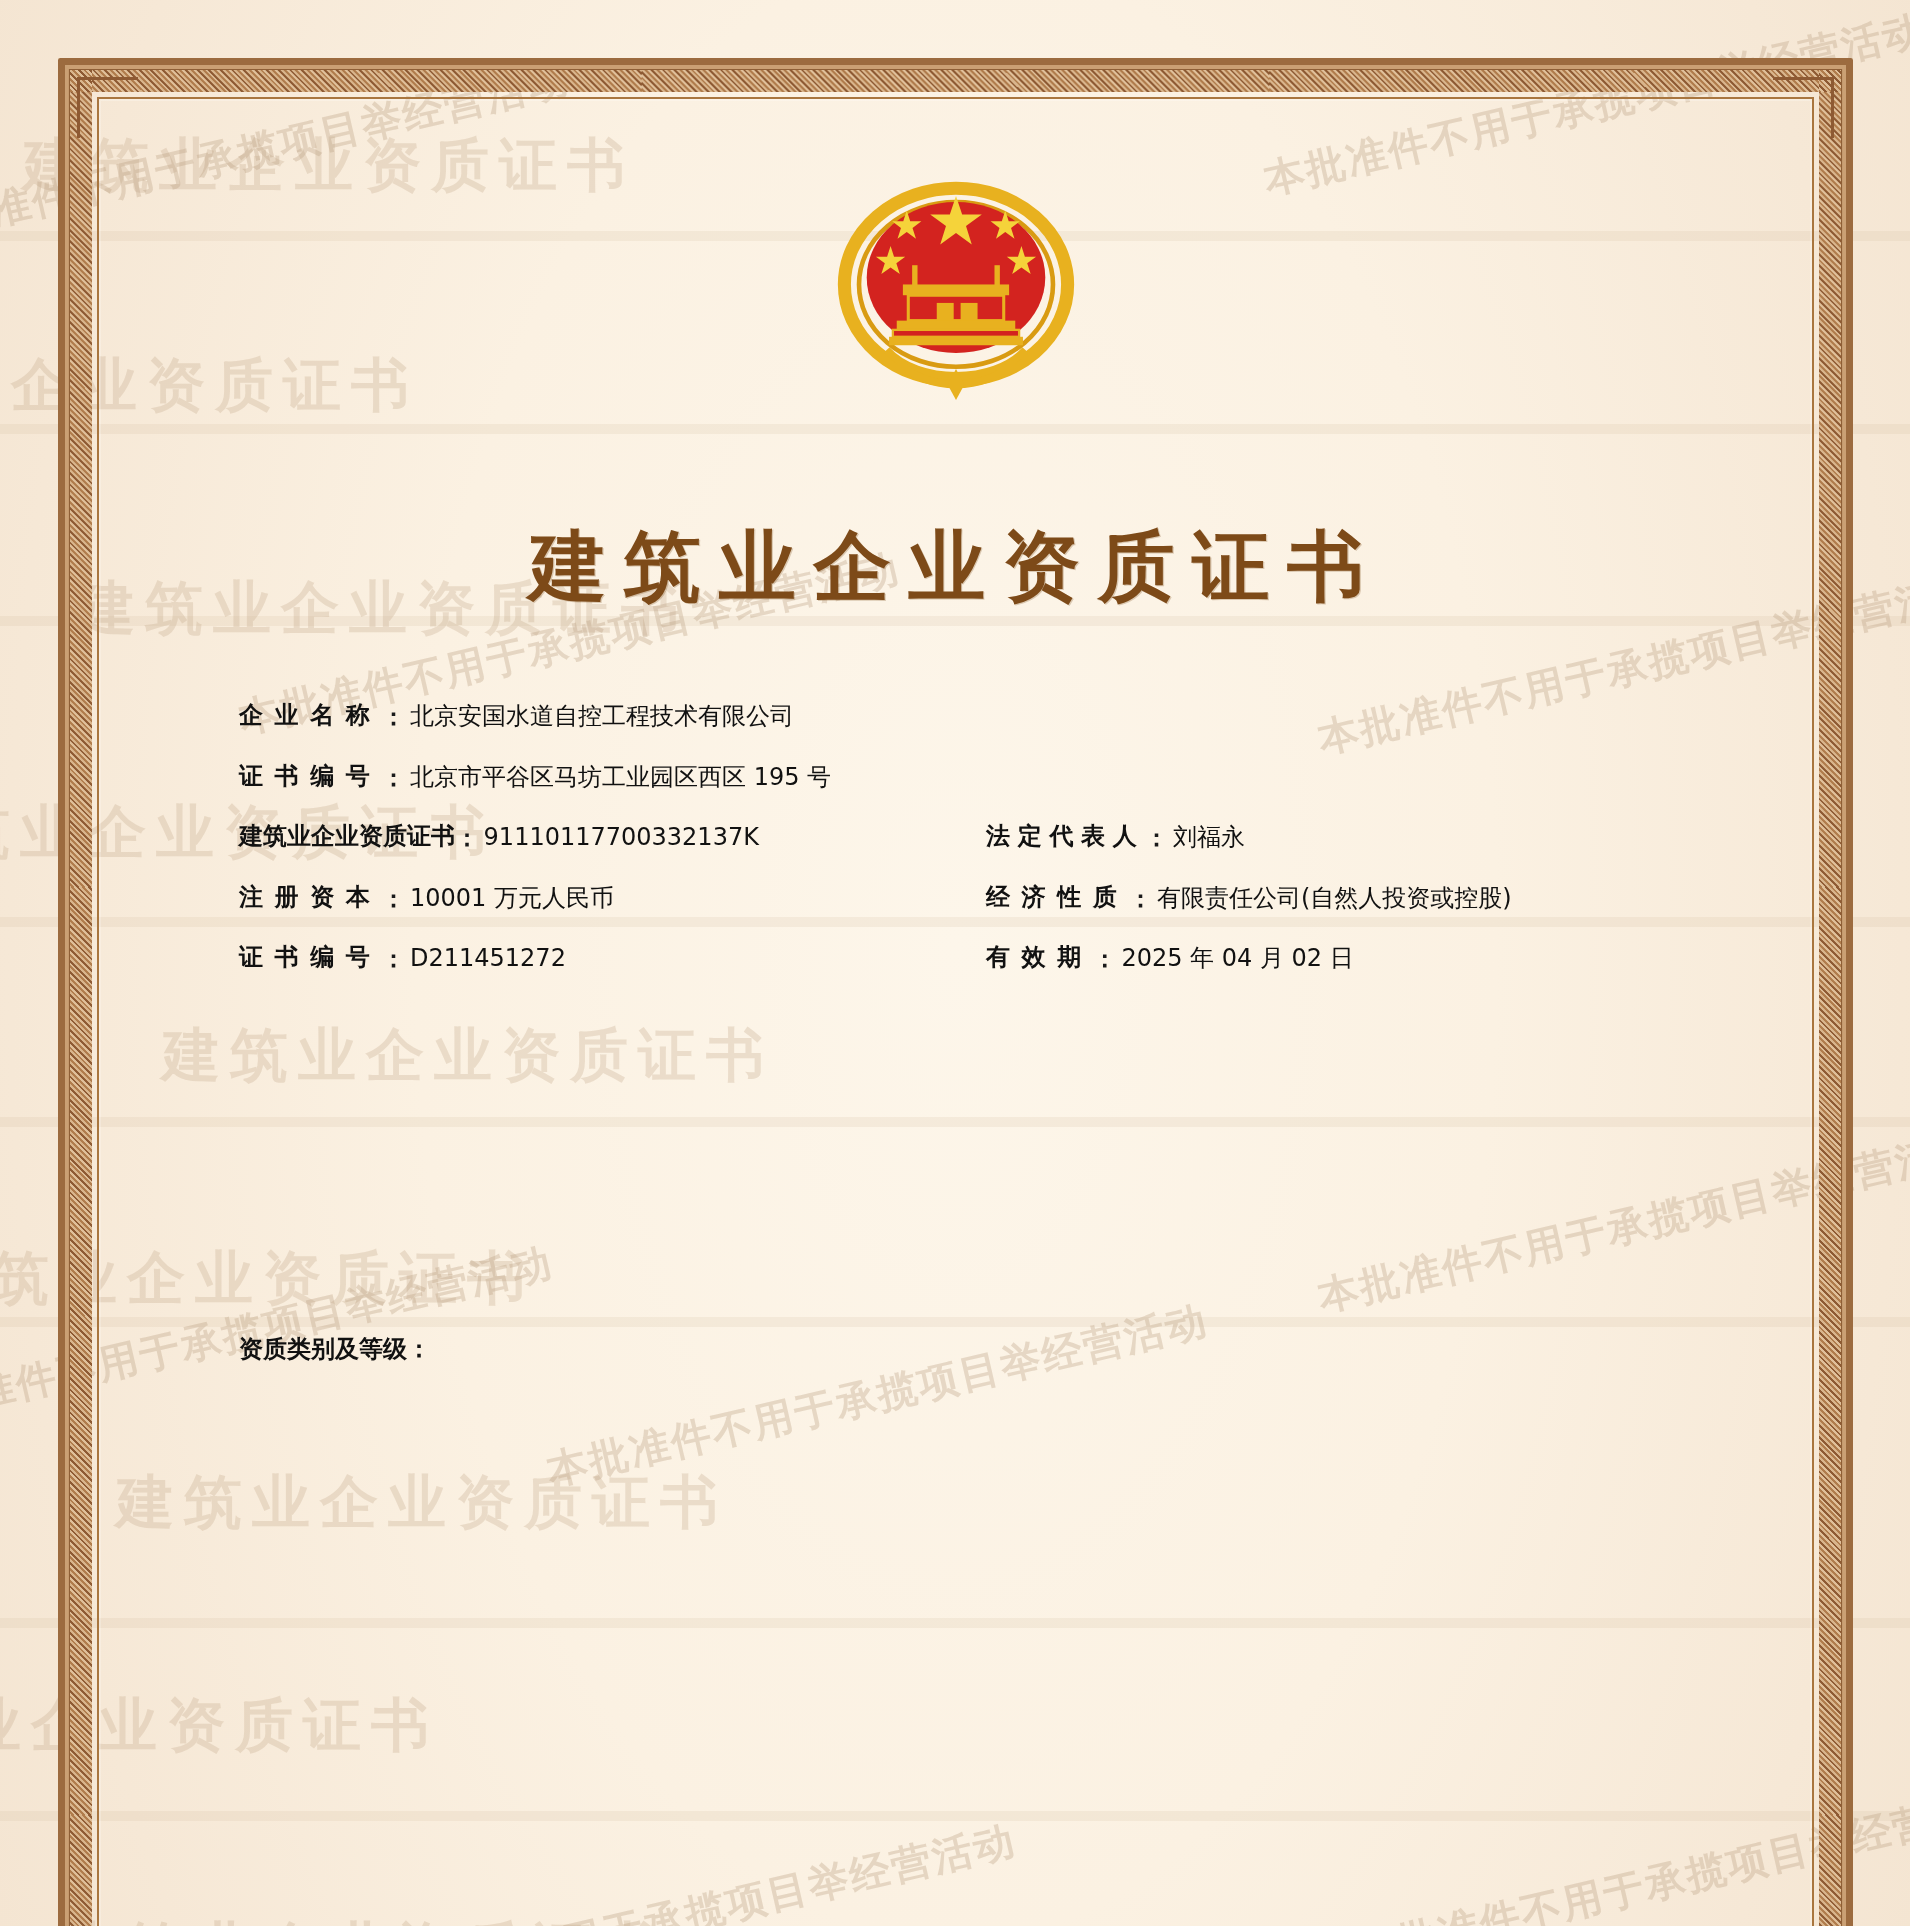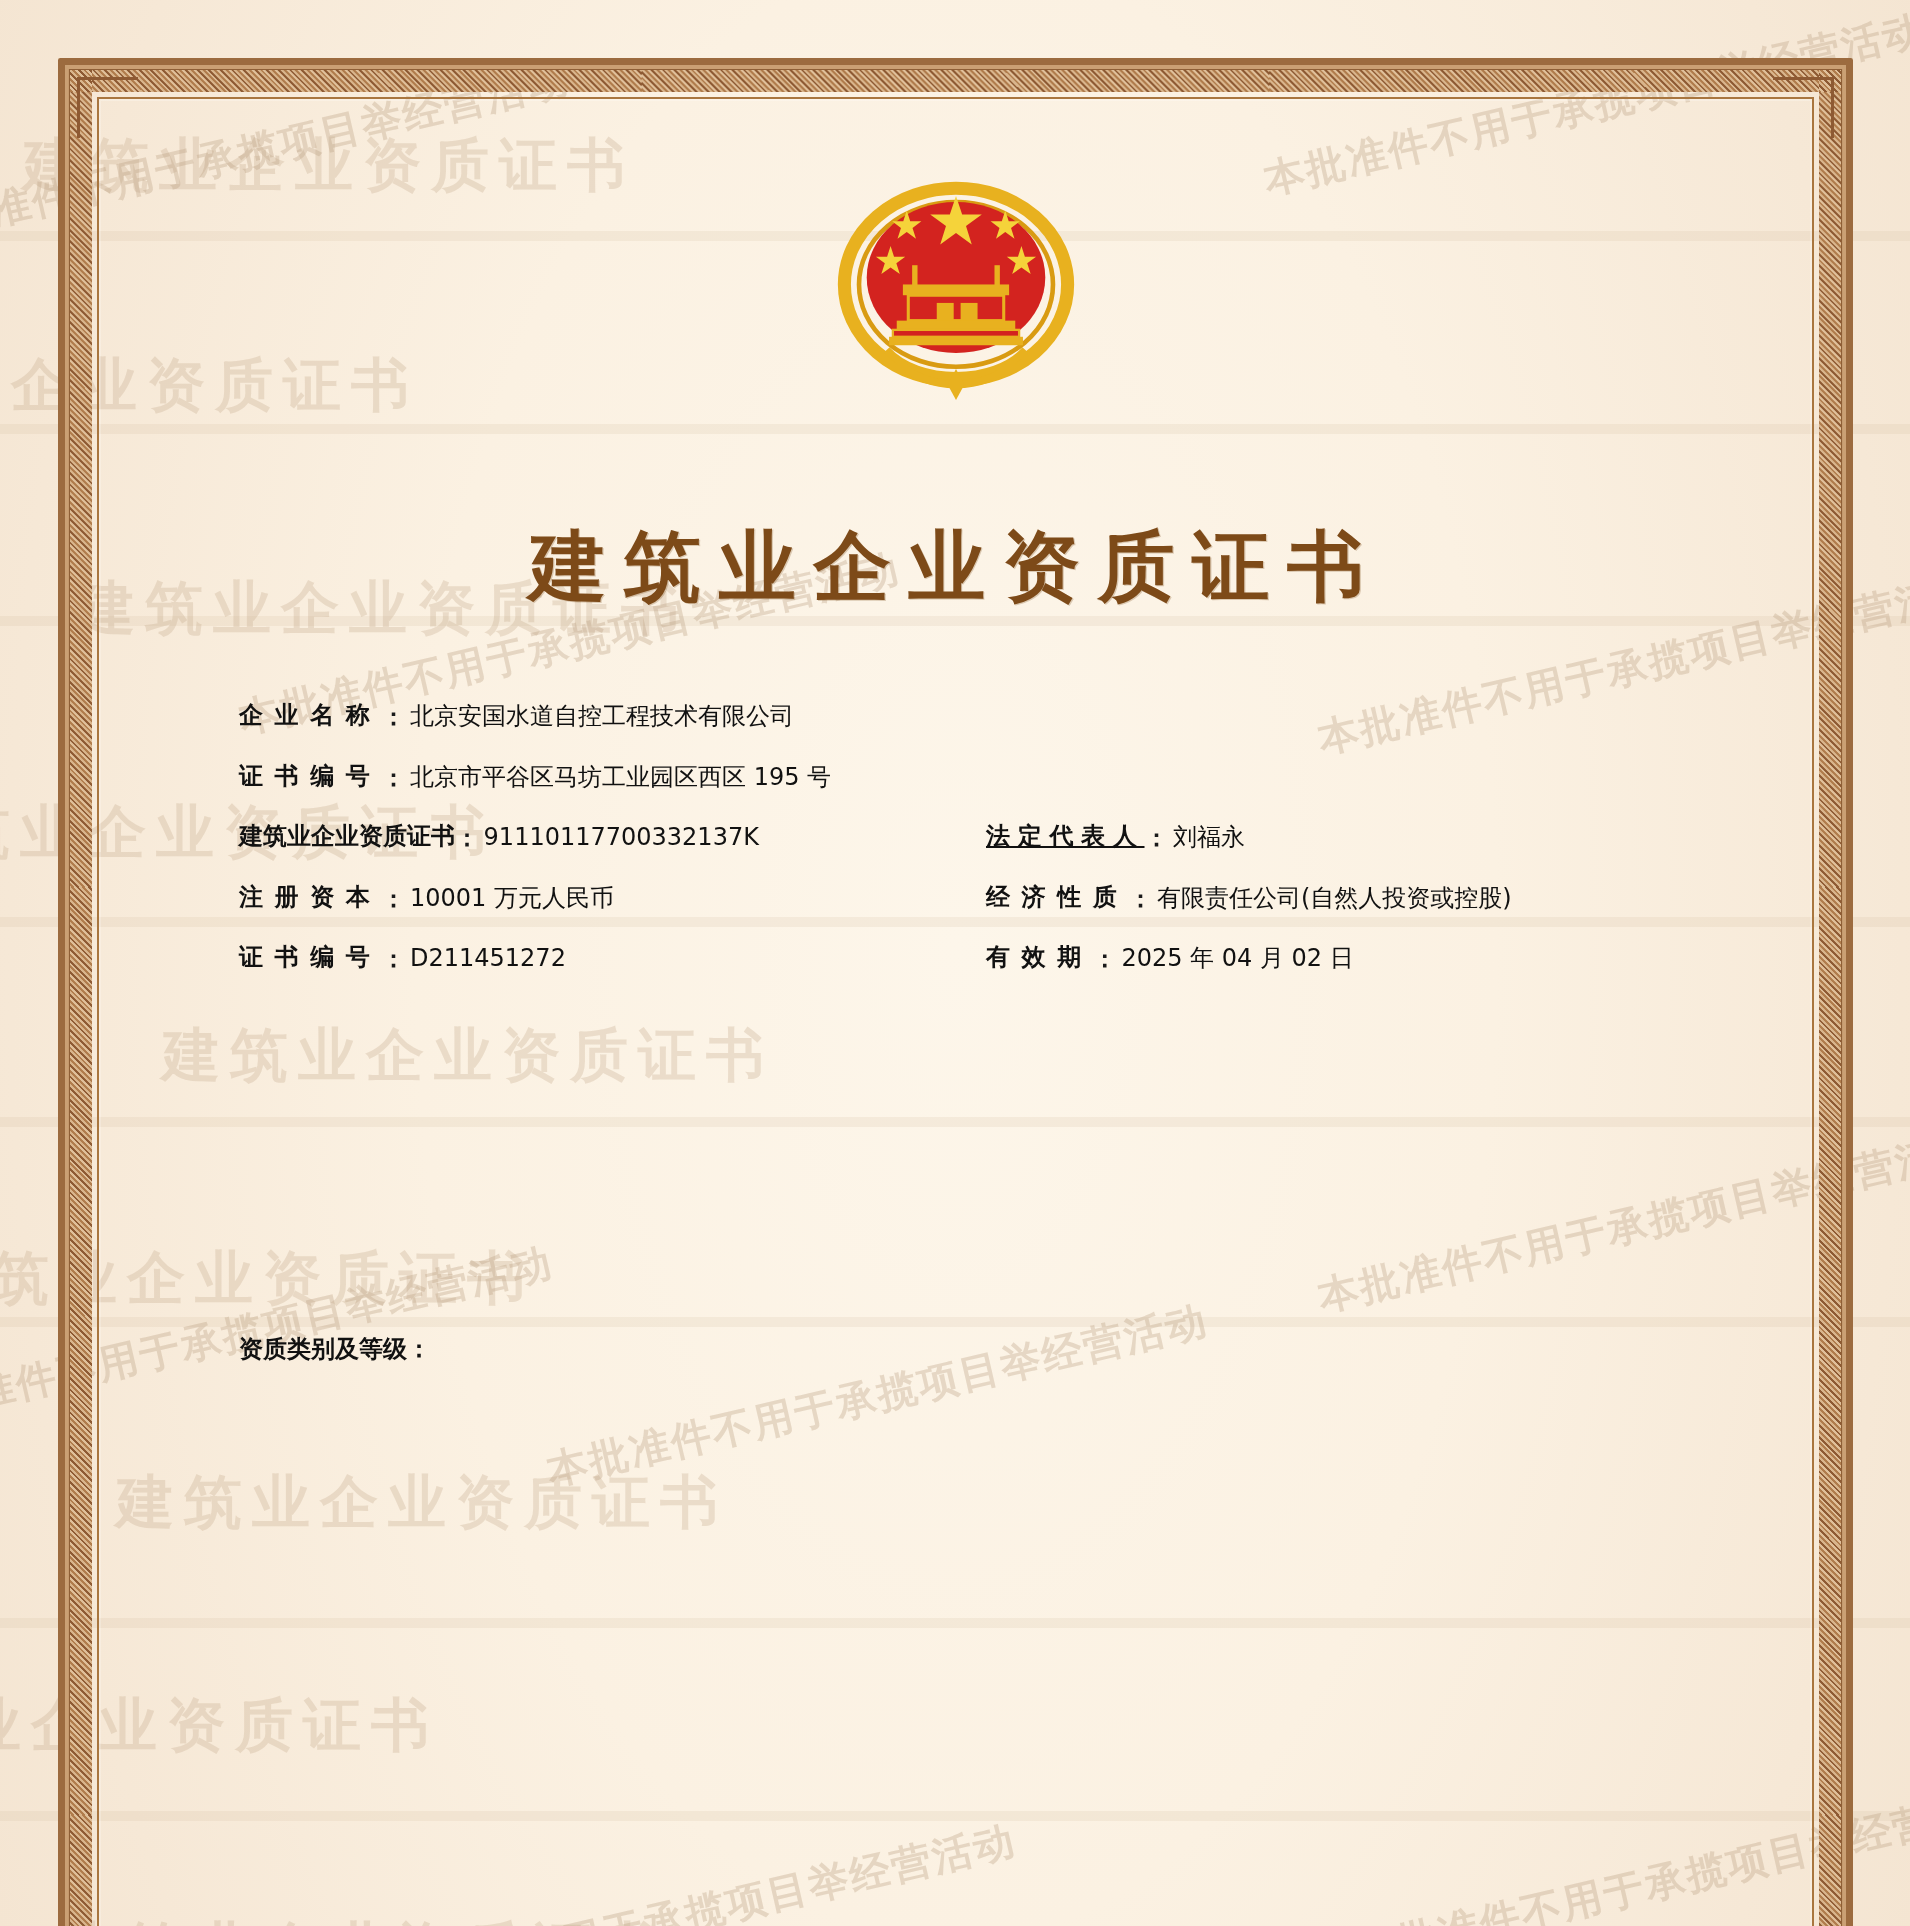--- a/index.html
+++ b/index.html
@@ -141,21 +141,21 @@
   .cell-right { flex: 1; display: flex; align-items: flex-start; }
 
   .lbl {
     font-size: 24px;
     font-weight: 700;
     white-space: nowrap;
     color: #111;
     line-height: 1.2;
   }
   .lbl.sp4 { letter-spacing: 11.6px; }
-  .lbl.sp3 { letter-spacing: 7.7px; text-decoration: underline; }
+  .lbl.sp3 { letter-spacing: 7.7px; }
   .lbl.sp0 { letter-spacing: 0; }
   .colon {
     font-size: 24px;
     font-weight: 700;
     margin: 0 1.5px 0 0;
   }
   .val {
     font-size: 24px;
     font-weight: 400;
     color: #111;

